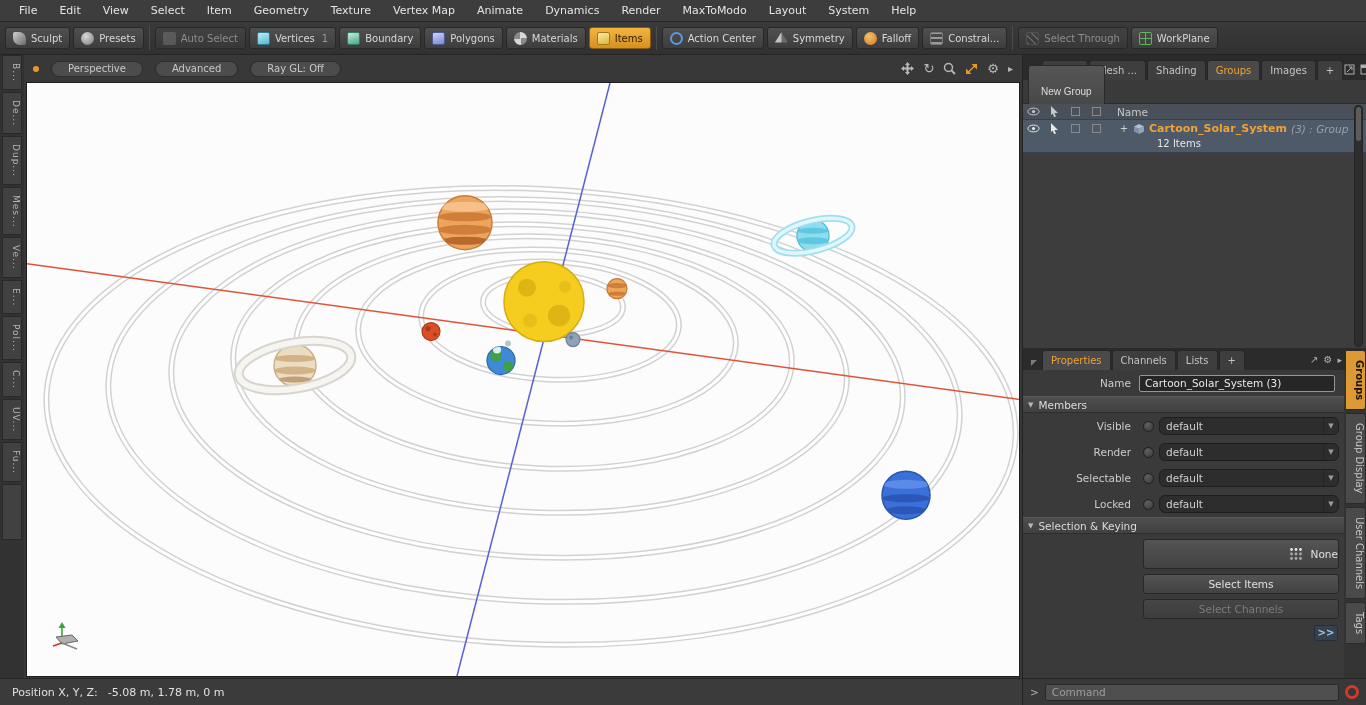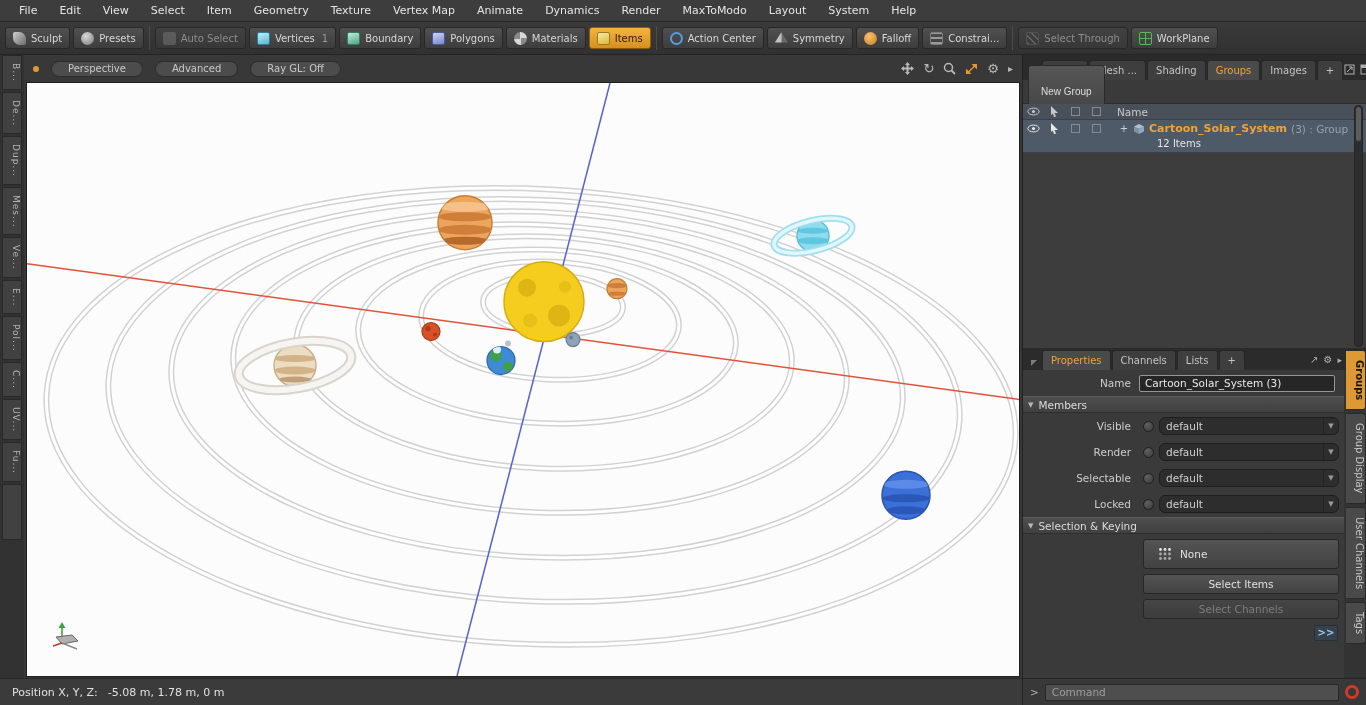--- a/index.html
+++ b/index.html
@@ -67,37 +67,37 @@
   .list-header { position:absolute; top:49px; left:0; right:0; height:16px; background:#4a505a; display:flex; align-items:center; border-bottom:1px solid #3a3f48; }
   .col-cell { width:21px; display:flex; justify-content:center; align-items:center; }
   .chk { width:9px; height:9px; border:1px solid #8a8a8a; background:transparent; }
   .name-col { margin-left:10px; color:#c8c8c8; }
 
   .group-row { position:absolute; top:65px; left:0; right:0; height:33px; background:#4e5a68; border-bottom:1px solid #39424c; }
   .row-cols { position:absolute; top:3px; left:0; display:flex; }
   .row-line1 { position:absolute; left:96px; top:2px; display:flex; align-items:center; gap:4px; white-space:nowrap; }
   .expander { color:#d0d0d0; font-size:10px; width:10px; text-align:center; }
   .group-name { color:#f0a238; font-weight:bold; font-size:11px; }
-  .group-suffix { color:#98a0aa; }
+  .group-suffix { color:#98a0aa;font-style:italic; }
   .row-line2 { position:absolute; left:134px; top:18px; color:#e6e6e6; font-size:10px; }
   .list-rest { position:absolute; top:98px; left:0; right:0; height:195px; background:#3d3d3d; }
   .vscroll { position:absolute; right:3px; top:50px; width:9px; height:242px; background:#2d2d2d; border:1px solid #262626; border-radius:4px; }
   .vthumb { position:absolute; left:1px; top:1px; width:5px; height:34px; background:#5c5c5c; border-radius:3px; }
 
   .props-tabs { position:absolute; top:293px; left:0; right:0; height:22px; background:#2b2b2b; display:flex; align-items:flex-end; padding:2px 24px 0 8px; gap:1px; font-size:10px; }
   .props-body { position:absolute; top:315px; left:0; right:22px; bottom:27px; background:#3a3a3a; }
   .prow { display:flex; align-items:center; height:26px; }
   .plabel { width:116px; text-align:right; padding-right:8px; color:#cccccc; }
   .tfield { width:196px; height:17px; background:#262626; border:1px solid #969696; border-radius:2px; color:#e8e8e8; padding:1px 5px; white-space:nowrap; overflow:hidden; }
   .toggle-dot { width:11px; height:11px; border-radius:50%; border:1px solid #1f1f1f; background:radial-gradient(circle at 35% 30%,#5f5f5f,#3a3a3a); margin:0 5px 0 4px; flex:0 0 auto; }
   .dropdown { width:180px; height:18px; background:#2d2d2d; border:1px solid #1e1e1e; border-radius:6px; display:flex; align-items:center; padding-left:6px; color:#cfcfcf; }
   .dd-arrow { margin-left:auto; width:15px; text-align:center; color:#9a9a9a; font-size:7px; border-left:1px solid #242424; line-height:16px; }
   .section-hdr { height:17px; background:linear-gradient(#4e4e4e,#404040); border-top:1px solid #5a5a5a; border-bottom:1px solid #2e2e2e; display:flex; align-items:center; padding-left:5px; gap:5px; color:#dcdcdc; }
   .carat { font-size:7px; color:#b8b8b8; }
-  .big-btn { margin:5px 0 0 120px; width:196px; height:30px; background:linear-gradient(#545454,#424242); border:1px solid #272727; border-radius:3px; display:flex; align-items:center; gap:8px; padding-left:14px; color:#e0e0e0; }
+  .big-btn { margin:5px 0 0 120px; width:196px; height:30px; background:linear-gradient(#545454,#424242); border:1px solid #272727; border-radius:3px; display:flex; align-items:center; gap:8px; padding-left:14px; color:#e0e0e0;justify-content:flex-end; }
   .mid-btn { margin:5px 0 0 120px; width:196px; height:20px; background:linear-gradient(#545454,#424242); border:1px solid #272727; border-radius:3px; display:flex; align-items:center; justify-content:center; color:#e0e0e0; }
   .mid-btn.disabled { color:#7c7c7c; background:linear-gradient(#464646,#3d3d3d); }
   .expand-row { display:flex; justify-content:flex-end; padding:6px 6px 0 0; }
   .expand-btn { width:24px; height:16px; background:#37414d; border:1px solid #26303a; border-radius:2px; color:#9cc4e8; font-weight:bold; font-size:10px; text-align:center; line-height:14px; }
 
   .edge-tabs { position:absolute; right:0; top:293px; width:22px; bottom:27px; display:flex; flex-direction:column; gap:3px; padding-top:2px; }
   .edge-tab { writing-mode:vertical-rl; width:20px; margin-left:2px; padding:9px 0; background:#4a4a4a; border:1px solid #2a2a2a; border-left:none; border-radius:0 3px 3px 0; color:#c8c8c8; font-size:10px; text-align:center; }
   .edge-tab.active { background:#dd9933; color:#1d1405; font-weight:bold; }
 
   .command-bar { position:absolute; bottom:0; left:0; right:0; height:27px; background:#383838; border-top:1px solid #262626; display:flex; align-items:center; padding:0 7px; gap:6px; }

